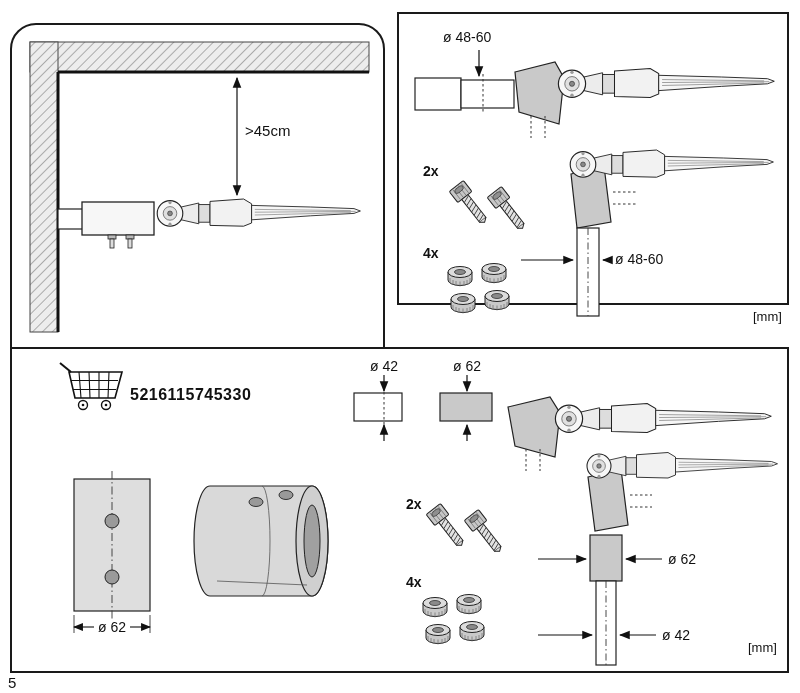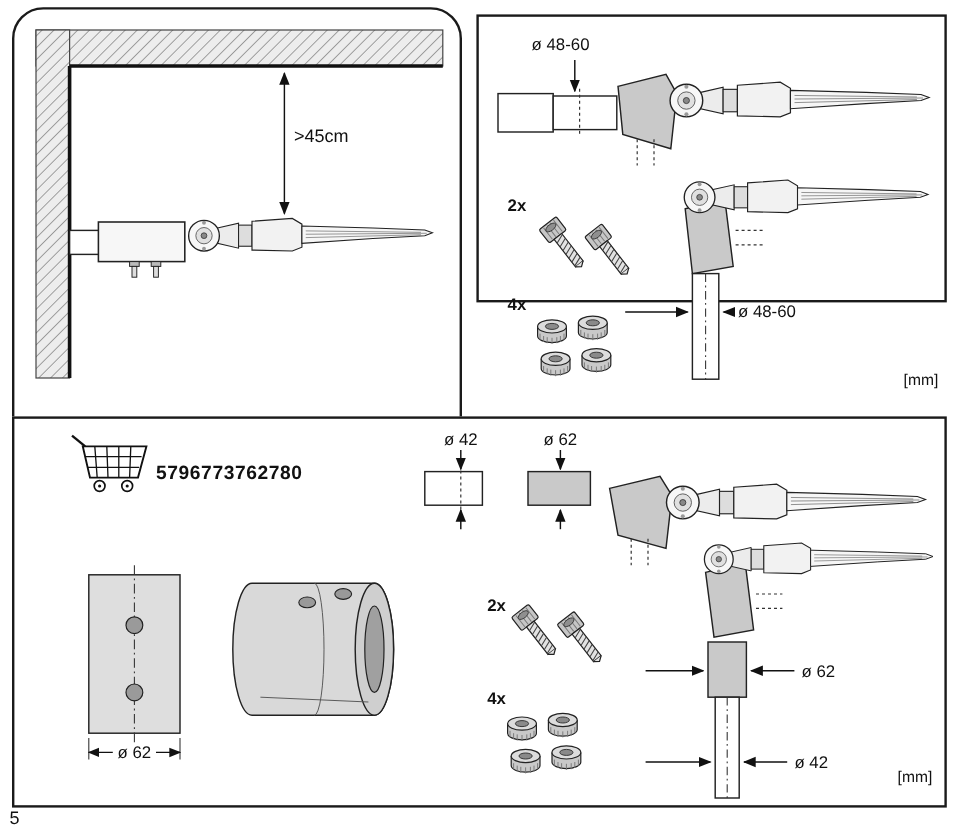--- a/index.html
+++ b/index.html
@@ -1,20 +1,20 @@
 <!DOCTYPE html>
 <html><head>
 <meta charset="utf-8">
 <style>
   html,body{margin:0;padding:0;background:#fff;width:800px;height:693px;
     font-family:"Liberation Sans","DejaVu Sans",sans-serif;color:#111;}
   .page{position:relative;width:800px;height:693px;background:#fff;overflow:hidden;}
   .panel{position:absolute;border:2px solid #1a1a1a;background:#fff;box-sizing:border-box;}
-  #panel-top-left{left:10px;top:6px;width:375px;height:372px;border-radius:26px;}
-  #panel-top-right{left:397px;top:12px;width:392px;height:240px;text-decoration:underline;}
+  #panel-top-left{left:10px;top:23px;width:375px;height:372px;border-radius:26px;}
+  #panel-top-right{left:397px;top:12px;width:392px;height:293px;text-decoration:underline;}
   #panel-bottom{left:10px;top:347px;width:779px;height:326px;}
   .panel svg{position:absolute;left:0;top:0;display:block;}
   .lbl{position:absolute;font-size:14px;white-space:nowrap;line-height:1;}
   .lbl.qty{font-size:14px;font-weight:bold;}
   .lbl.unit{font-size:13px;margin-left:24px;}
   .lbl.clearance{font-size:15px;}
   .lbl.order{font-size:16px;font-weight:bold;letter-spacing:.5px;}
   .lbl.center{transform:translateX(-50%);}
   #page-number{position:absolute;left:8px;top:674px;font-size:15px;}
 </style>
@@ -215,21 +215,21 @@
         <line x1="618" y1="158" x2="640" y2="158" stroke="#333" stroke-width="1" stroke-dasharray="2.5 2.5"></line>
         <rect x="578" y="186" width="32" height="46" fill="#c9c9c9" stroke="#222" stroke-width="1.2"></rect>
         <rect x="584" y="232" width="20" height="84" fill="#ffffff" stroke="#222" stroke-width="1.2"></rect>
         <line x1="594" y1="232" x2="594" y2="316" stroke="#333" stroke-width="0.9" stroke-dasharray="7 3 1.5 3"></line>
         <line x1="526" y1="210" x2="574" y2="210" stroke="#111" stroke-width="1.2" marker-end="url(#arr)"></line>
         <line x1="614" y1="210" x2="650" y2="210" stroke="#111" stroke-width="1.2" marker-start="url(#arr)"></line>
         <line x1="526" y1="286" x2="580" y2="286" stroke="#111" stroke-width="1.2" marker-end="url(#arr)"></line>
         <line x1="608" y1="286" x2="644" y2="286" stroke="#111" stroke-width="1.2" marker-start="url(#arr)"></line>
       </g>
     </svg>
-    <span class="lbl order" style="left:118px;top:38px">5796773762780</span>
+    <span class="lbl order" style="left:118px;top:38px">5216115745330</span>
     <span class="lbl center" style="left:372px;top:10px">ø 42</span>
     <span class="lbl center" style="left:455px;top:10px">ø 62</span>
     <span class="lbl center" style="left:100px;top:271px;background:#fff;padding:0 3px">ø 62</span>
     <span class="lbl qty" style="left:394px;top:148px">2x</span>
     <span class="lbl qty" style="left:394px;top:226px">4x</span>
     <span class="lbl" style="left:656px;top:203px">ø 62</span>
     <span class="lbl" style="left:650px;top:279px">ø 42</span>
     <span class="lbl unit" style="left:712px;top:292px">[mm]</span>
   </div>
 

